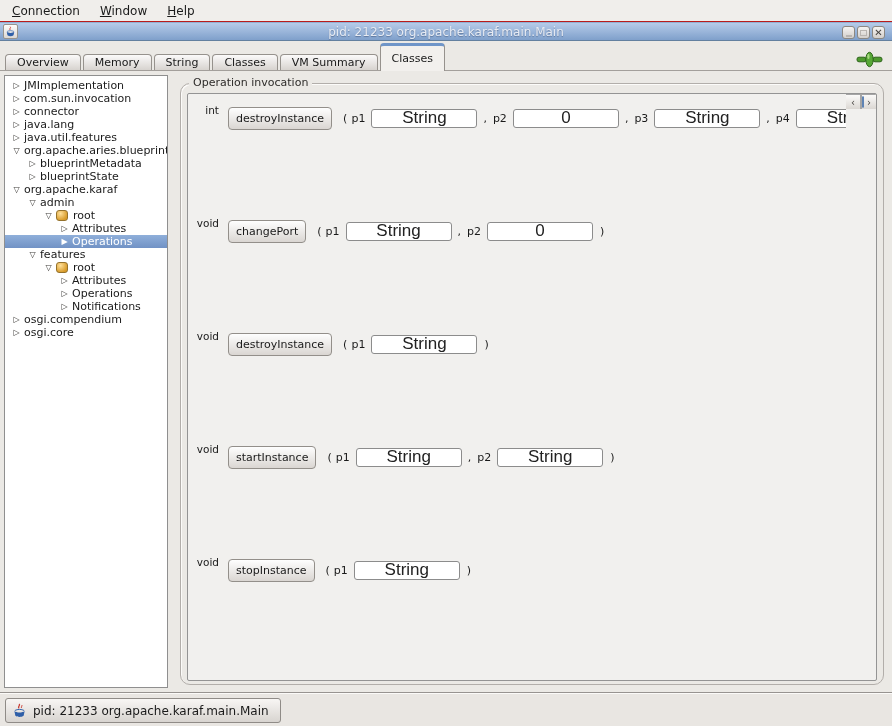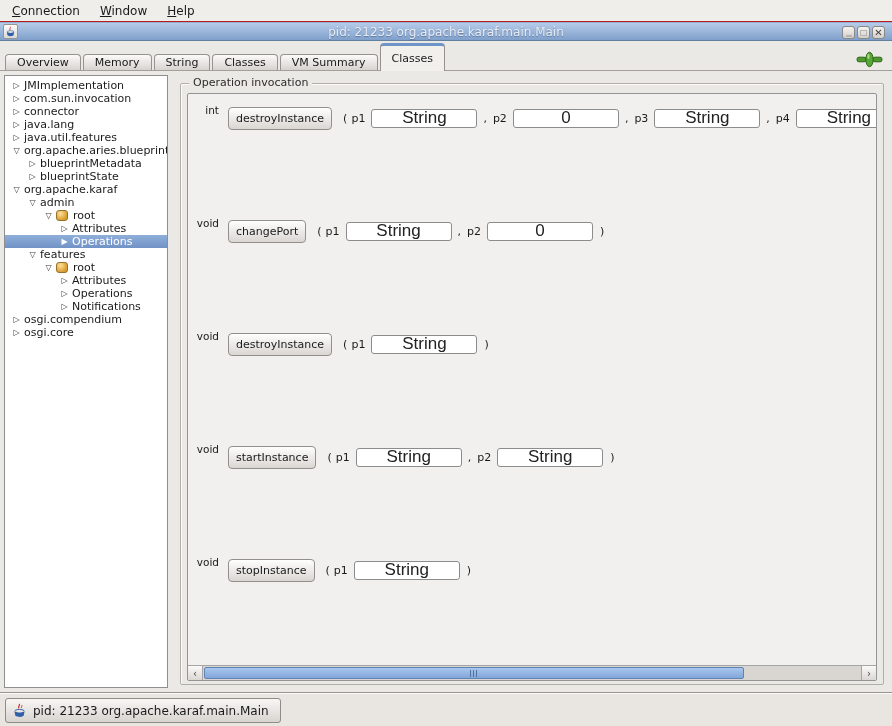--- a/index.html
+++ b/index.html
@@ -49,25 +49,25 @@
   .tree-row.selected { background:linear-gradient(var(--sel-top),var(--sel-bottom)); color:#ffffff; }
   .tw-arrow { width:15px; flex:none; text-align:center; font-size:8px; color:#3c3a37; line-height:13px; }
   .tree-row.selected .tw-arrow { color:#ffffff; }
   .tw-bean { width:12px; height:11px; flex:none; border-radius:3px; margin-right:5px;
              background:radial-gradient(circle at 35% 28%, #ffe09a, var(--mbean-orange) 75%);
              border:1px solid #95722c; }
   .tw-label { line-height:13px; }
 
   
   .op-fieldset { position:absolute; left:180px; top:12px; width:704px; height:602px;
-                 border:1px solid #b2aeaa; box-shadow:inset 1px 1px 0 #fcfbf9; border-radius:2px; }
+                 border:1px solid #b2aeaa; box-shadow:inset 1px 1px 0 #fcfbf9; border-radius:10px; }
   .op-fieldset-title { position:absolute; top:-8px; left:8px; background:#ebe9e5; padding:0 4px;
                  font-size:11px; color:#2e2c2a; }
   .op-scrollpane { position:absolute; left:6px; top:9px; right:6px; bottom:3px; border:1px solid #949494;
-                 border-radius:2px; background:#f1f0ee; display:flex; flex-direction:column; overflow:hidden; }
+                 border-radius:2px; background:#f1f0ee; display:flex; flex-direction:row; overflow:hidden; }
   .op-viewport { flex:1; overflow:hidden; padding:12px 0 0 4px; }
   .op-row { display:flex; align-items:center; height:24px; margin-bottom:89px; padding-left:3px;
                  font-size:11px; white-space:nowrap; }
   .op-type { width:24px; flex:none; text-align:right; margin-right:9px; align-self:flex-start;
                  margin-top:-2px; font-size:10.5px; }
   .op-btn { font-family:"DejaVu Sans","Liberation Sans",sans-serif; font-size:11px; color:#1a1a1a;
                  padding:4px 7px; border:1px solid #938f8a; border-radius:4px;
                  background:linear-gradient(#fefefe,#dad6d2); margin-right:9px; }
   .op-open { margin:0 4px 0 2px; }
   .op-pname { margin-right:6px; }

